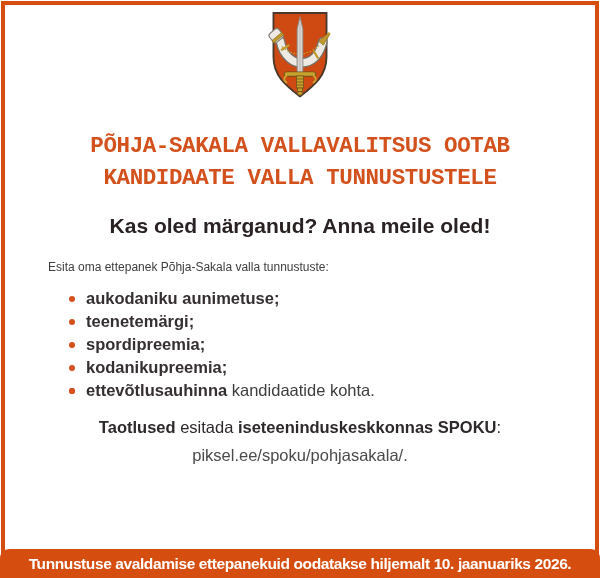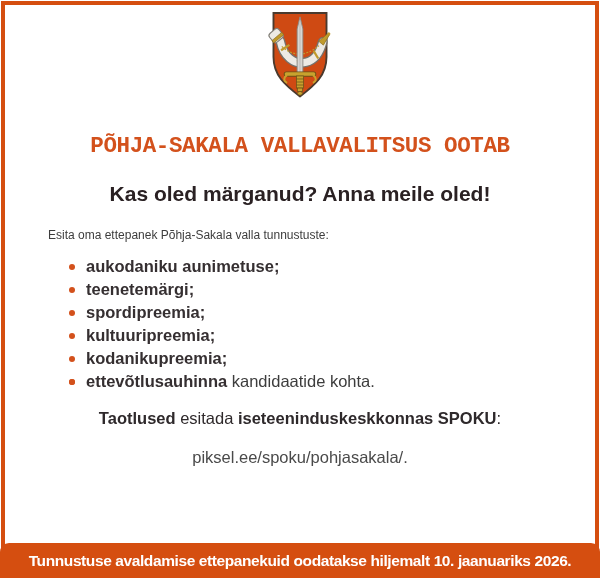--- a/index.html
+++ b/index.html
@@ -48,24 +48,24 @@
   ul.nominations .bullet{
     position:absolute;left:1px;top:9px;width:6px;height:6px;
     border-radius:50%;background:var(--accent-text);
   }
   ul.nominations .tail{font-weight:normal;color:var(--body-text);}
   .submission{
     margin:14px 0 0;font-size:16.5px;line-height:23px;color:#2e292b;
   }
   .submission .strong{font-weight:bold;}
   .url{
-    margin:16px 0 0;font-size:16.5px;line-height:23px;color:#4a4a4a;
+    margin:5px 0 0;font-size:16.5px;line-height:23px;color:#4a4a4a;
   }
   .footer{
-    position:absolute;left:0;right:0;bottom:0;height:35px;z-index:3;
+    position:absolute;left:0;right:0;bottom:0;height:29px;z-index:3;
     background:var(--footer-bg);border-radius:9px 9px 0 0;
     display:flex;align-items:center;justify-content:center;
   }
   .footer span{
     color:#ffffff;font-weight:bold;font-size:15.5px;
     letter-spacing:-0.4px;white-space:nowrap;
   }
 </style>
 </head>
 <body>
@@ -105,42 +105,39 @@
       <path d="M67 90 C72 93 72 98 67 100" fill="none" stroke="#c8a22e" stroke-width="2.5"></path>
       <rect x="45.3" y="91" width="9.4" height="16" fill="#c8a22e" stroke="#6b5118" stroke-width="1"></rect>
       <path d="M45.3 95 H54.7 M45.3 99 H54.7 M45.3 103 H54.7" stroke="#6b5118" stroke-width="1"></path>
       <rect x="46.5" y="107" width="7" height="4.5" fill="#c8a22e" stroke="#6b5118" stroke-width="1"></rect>
       <ellipse cx="50" cy="114" rx="3.2" ry="2.6" fill="#c8a22e" stroke="#6b5118" stroke-width="1"></ellipse>
     </svg>
   </div>
 
   <h1 class="title">
     <span>PÕHJA-SAKALA VALLAVALITSUS OOTAB</span>
+    <span>KANDIDAATE VALLA TUNNUSTUSTELE</span>
   </h1>
 
   <p class="subtitle">Kas oled märganud? Anna meile oled!</p>
 
   <p class="intro">Esita oma ettepanek Põhja-Sakala valla tunnustuste:</p>
 
   <ul class="nominations">
     <li>
       <span class="bullet"></span>
       <span>aukodaniku aunimetuse;</span><span class="tail"></span>
     </li>
     <li>
       <span class="bullet"></span>
       <span>teenetemärgi;</span><span class="tail"></span>
     </li>
     <li>
       <span class="bullet"></span>
       <span>spordipreemia;</span><span class="tail"></span>
-    </li>
-    <li>
-      <span class="bullet"></span>
-      <span>kultuuripreemia;</span><span class="tail"></span>
     </li>
     <li>
       <span class="bullet"></span>
       <span>kodanikupreemia;</span><span class="tail"></span>
     </li>
     <li>
       <span class="bullet"></span>
       <span class="tail"></span>
     </li>
     <li>

